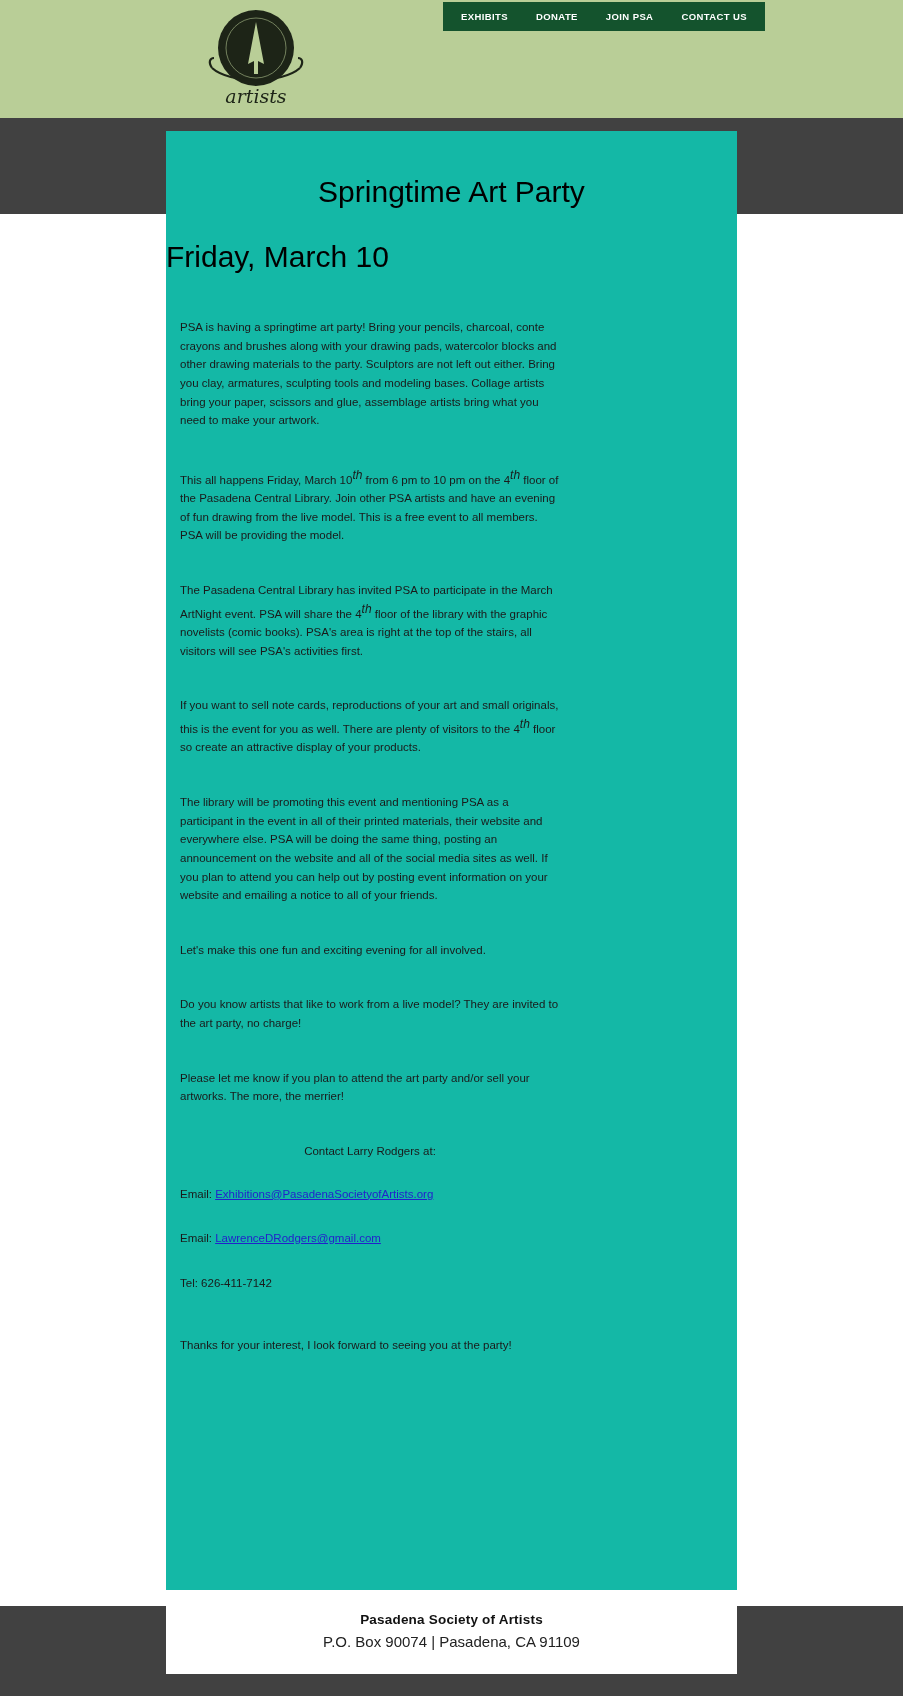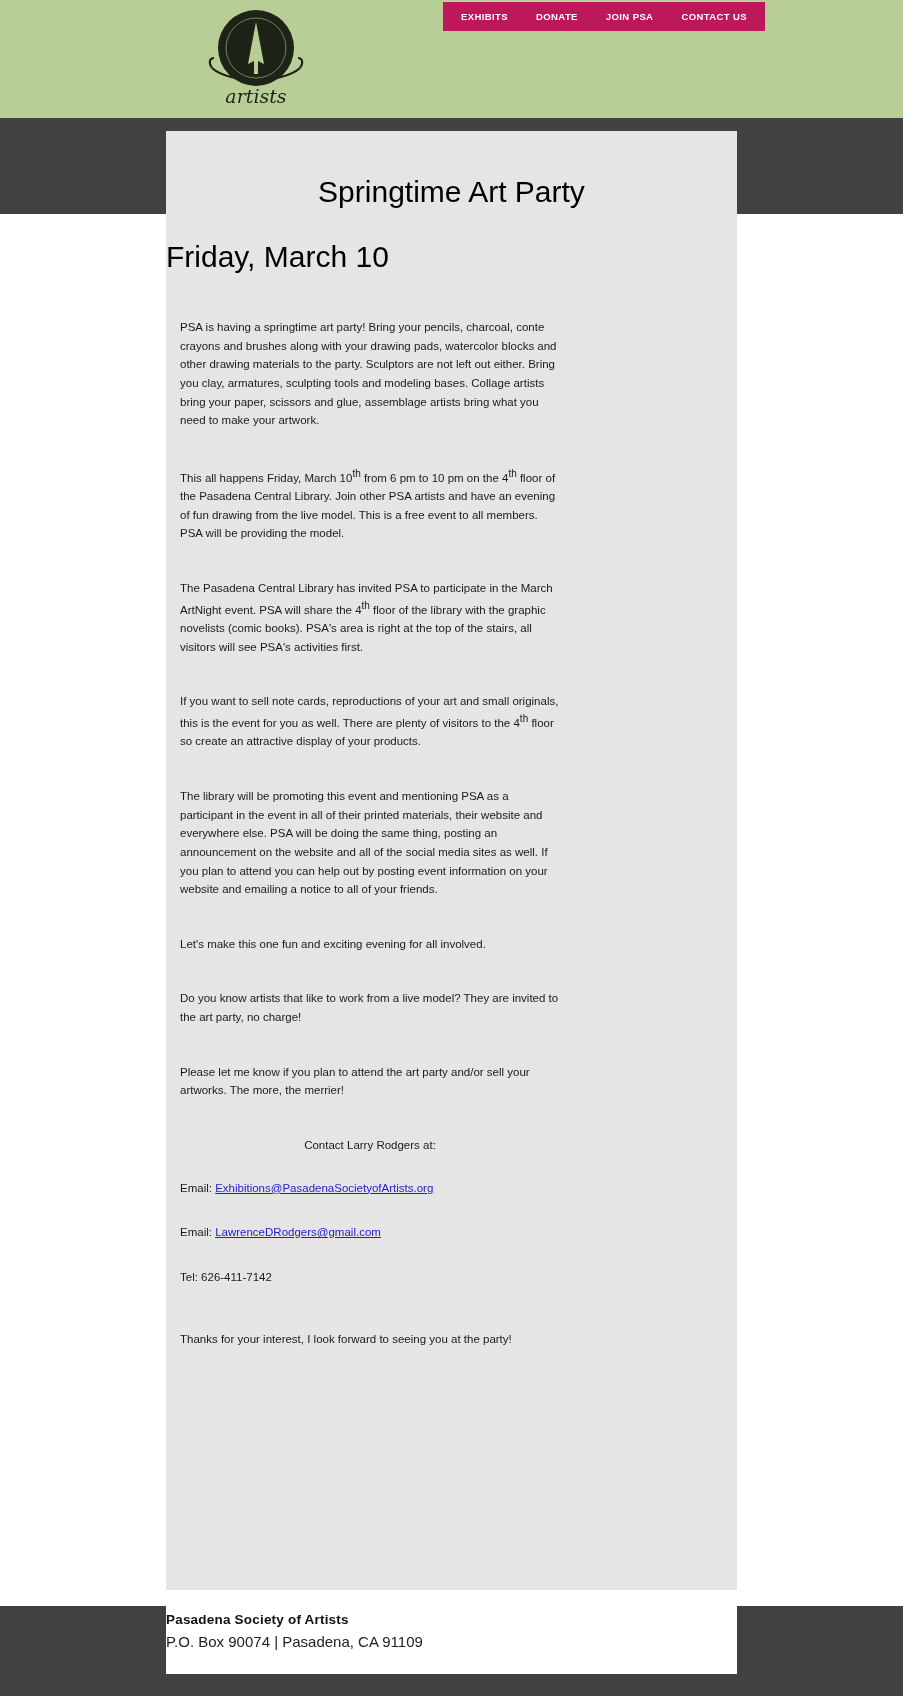--- a/index.html
+++ b/index.html
@@ -33,21 +33,21 @@
     width: 112px;
     height: 106px;
   }
   .logo svg { display: block; }
 
   .nav {
     position: absolute;
     left: 443px;
     top: 2px;
     height: 29px;
-    background: #be185d;
+    background: #14532d;
     display: flex;
     align-items: flex-end;
     padding: 0 4px;
   }
   .nav-item {
     color: #ffffff;
     font-size: 9.5px;
     font-weight: bold;
     letter-spacing: 0.4px;
     padding: 0 14px;
@@ -74,21 +74,21 @@
     height: 90px;
     background: #414141;
   }
 
   
   .sheet {
     position: absolute;
     left: 166px;
     top: 131px;
     width: 571px;
-    background: #e5e5e5;
+    background: #14b8a6;
     padding-bottom: 24px;
     min-height: 1480px;
   }
 
   .title {
     text-align: center;
     font-size: 30px;
     font-weight: normal;
     color: #000000;
     margin: 0;
@@ -109,21 +109,21 @@
     margin-top: 46px;
   }
   .para {
     font-size: 11.5px;
     line-height: 1.62;
     color: #1a1a1a;
     margin: 0 0 36px 0;
     max-width: 380px;
   }
   .para.tight { margin-bottom: 24px; text-align: center; }
-  .para sup { font-size: 10px; vertical-align: super; }
+  .para sup { font-size: 12px; vertical-align: super; font-style: italic; }
 
   .contact-line {
     font-size: 11.5px;
     line-height: 1.62;
     color: #1a1a1a;
     margin: 0 0 26px 0;
   }
   .contact-line a {
     color: #2222cc;
     text-decoration: underline;
@@ -141,20 +141,21 @@
     margin: 0 0 12px 0;
   }
 
   
   .footer-sheet {
     position: absolute;
     left: 166px;
     bottom: 22px;
     width: 571px;
     background: #ffffff;
+    text-align: center;
     padding: 22px 0 24px 0;
   }
   .footer-name {
     font-size: 13.5px;
     font-weight: bold;
     color: #111111;
     letter-spacing: 0.2px;
     margin: 0 0 6px 0;
   }
   .footer-addr {

